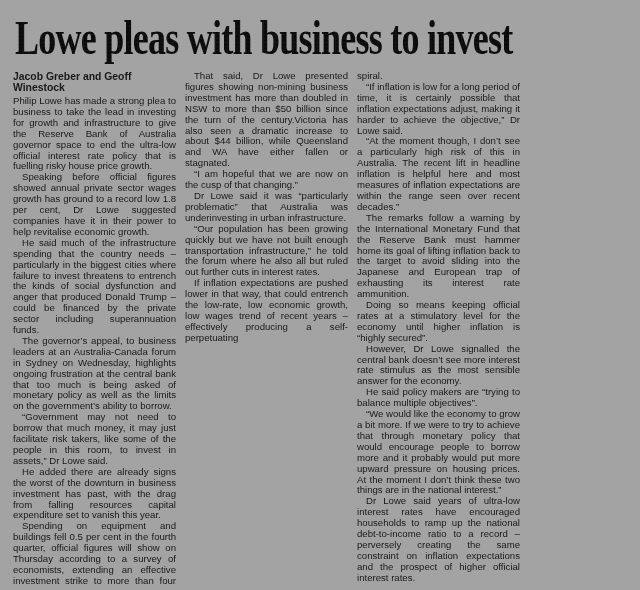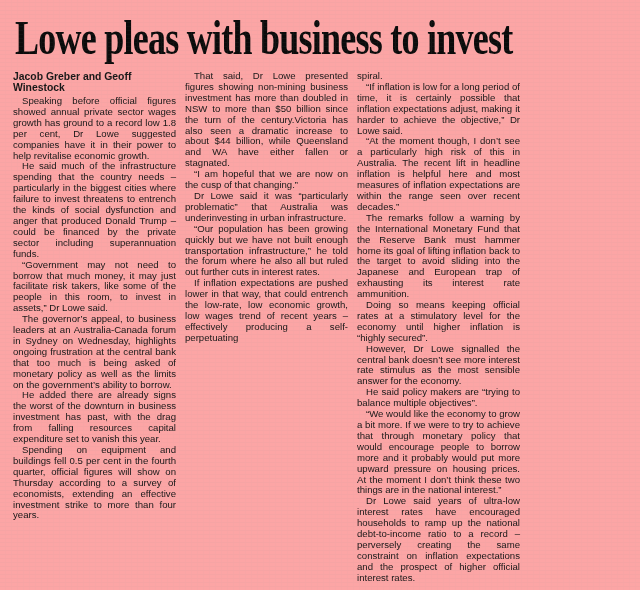--- a/index.html
+++ b/index.html
@@ -1,19 +1,19 @@
 <!DOCTYPE html>
 <html lang="en"><head>
 <meta charset="utf-8">
 <style>
   html,body { margin:0; padding:0; }
   .page {
     position:relative;
     width:640px; height:590px;
-    background:#fca5a5;
+    background:#a3a3a3;
     overflow:hidden;
     color:#131313;
   }
   .texture {
     position:absolute; inset:0; pointer-events:none; opacity:.05;
     background:
       repeating-linear-gradient(0deg, transparent 0 3px, #9a9a96 3px 4px),
       repeating-linear-gradient(90deg, transparent 0 5px, #b5b5b0 5px 6px);
   }
   .headline {
@@ -56,24 +56,25 @@
 </head>
 <body>
 
 <div class="page">
   <h1 class="headline">Lowe pleas with business to invest</h1>
 
   <div class="body">
 
     <div class="col">
       <div class="byline">Jacob Greber and Geoff Winestock</div>
+      <p class="noindent">Philip Lowe has made a strong plea to business to take the lead in investing for growth and infrastructure to give the Reserve Bank of Australia governor space to end the ultra-low official interest rate policy that is fuelling risky house price growth.</p>
       <p>Speaking before official figures showed annual private sector wages growth has ground to a record low 1.8 per cent, Dr Lowe suggested companies have it in their power to help revitalise economic growth.</p>
       <p>He said much of the infrastructure spending that the country needs – particularly in the biggest cities where failure to invest threatens to entrench the kinds of social dysfunction and anger that produced Donald Trump – could be financed by the private sector including superannuation funds.</p>
+      <p>The governor’s appeal, to business leaders at an Australia-Canada forum in Sydney on Wednesday, highlights ongoing frustration at the central bank that too much is being asked of monetary policy as well as the limits on the government’s ability to borrow.</p>
       <p>“Government may not need to borrow that much money, it may just facilitate risk takers, like some of the people in this room, to invest in assets,” Dr Lowe said.</p>
-      <p>The governor’s appeal, to business leaders at an Australia-Canada forum in Sydney on Wednesday, highlights ongoing frustration at the central bank that too much is being asked of monetary policy as well as the limits on the government’s ability to borrow.</p>
       <p>He added there are already signs the worst of the downturn in business investment has past, with the drag from falling resources capital expenditure set to vanish this year.</p>
       <p>Spending on equipment and buildings fell 0.5 per cent in the fourth quarter, official figures will show on Thursday according to a survey of economists, extending an effective investment strike to more than four years.</p>
     </div>
 
     <div class="col">
       <p>That said, Dr Lowe presented figures showing non-mining business investment has more than doubled in NSW to more than $50 billion since the turn of the century.Victoria has also seen a dramatic increase to about $44 billion, while Queensland and WA have either fallen or stagnated.</p>
       <p>“I am hopeful that we are now on the cusp of that changing.”</p>
       <p>Dr Lowe said it was “particularly problematic” that Australia was underinvesting in urban infrastructure.</p>
       <p>“Our population has been growing quickly but we have not built enough transportation infrastructure,” he told the forum where he also all but ruled out further cuts in interest rates.</p>
       <p>If inflation expectations are pushed lower in that way, that could entrench the low-rate, low economic growth, low wages trend of recent years – effectively producing a self-perpetuating</p>

